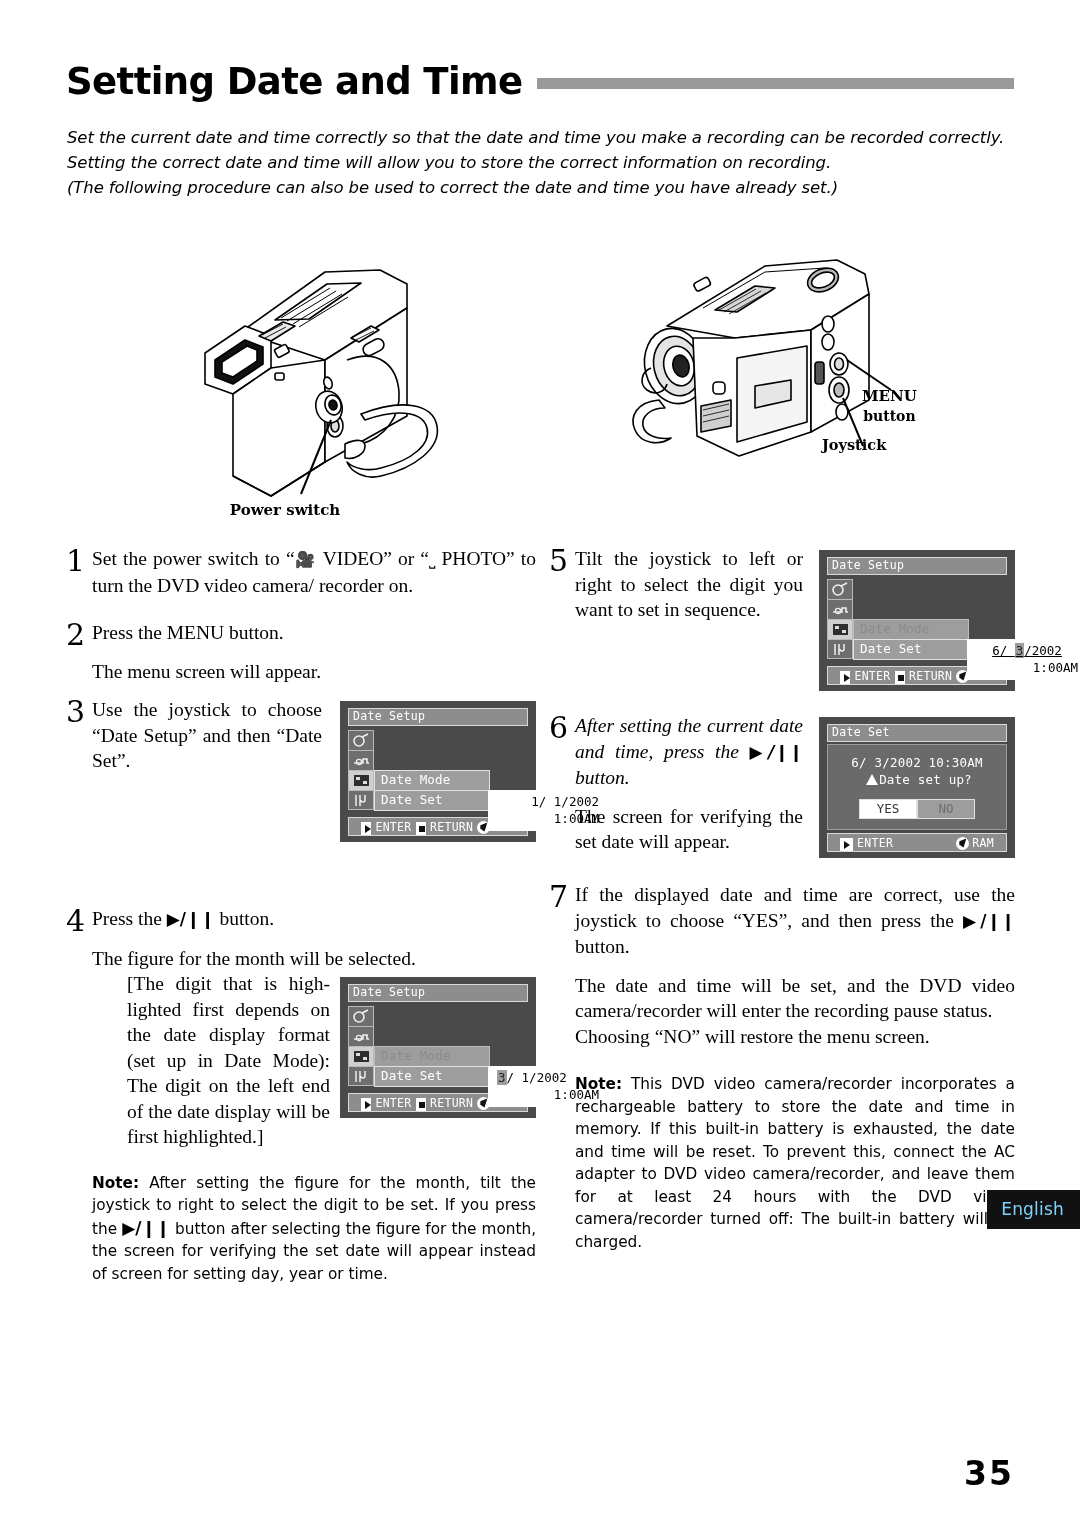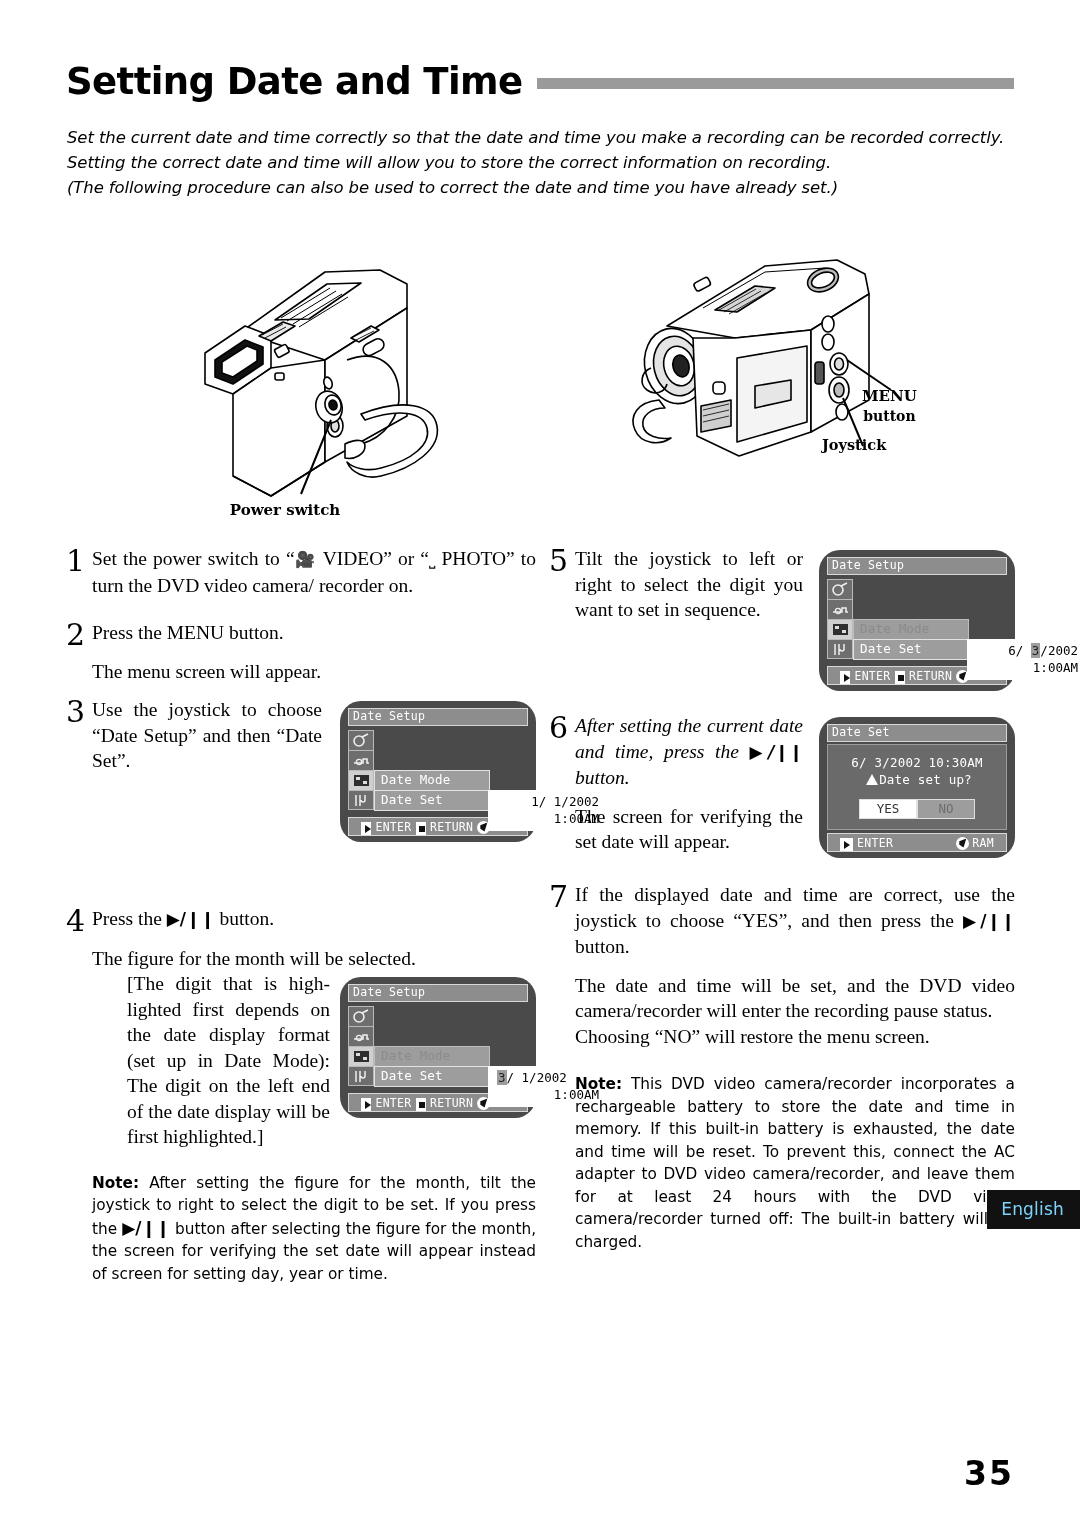--- a/index.html
+++ b/index.html
@@ -114,21 +114,20 @@
   
   .lcd-float-r { float:right; margin:4px 0 4px 10px; }
 
   
   .lcd {
     background:#4a4a4a;
     font-family:"DejaVu Sans Mono", monospace;
     position:relative;
     padding:7px 8px 6px 8px;
     display:block;
-    border-radius:21px;
   }
   .lcd-title {
     background:#8d8d8d;
     border:1.5px solid #d8d8d8;
     color:#ffffff;
     font-size:11.5px;
     height:18px;
     line-height:15px;
     padding:0 4px;
     letter-spacing:0.3px;
@@ -552,21 +551,21 @@
                 <svg width="19" height="15" viewBox="0 0 19 15">
                     <path d="M4 2 v11 M8 2 v11 M13 2 v5 a2 2 0 0 1 -4 0" fill="none" stroke="#eee" stroke-width="1.5"></path>
                   </svg>
               </div>
             </div>
             <div class="lcd-menu">
               <div class="lcd-mi dim">Date Mode</div>
               <div class="lcd-mi">Date Set</div>
             </div>
             <div class="lcd-val">
-              <div style="text-align:right;padding-left:4px;"><span>6/ </span><span class="hl">3</span><span>/2002</span></div>
+              <div style="text-align:center;padding-left:4px;text-decoration:underline;"><span>6/ </span><span class="hl">3</span><span>/2002</span></div>
               <div>1:00AM</div>
             </div>
           </div>
           <div class="lcd-bar">
             <span class="g-play"></span>
             <span>ENTER</span>
             <span class="g-stop"></span>
             <span>RETURN</span>
             <span class="right">
               <span class="g-disc"></span>

